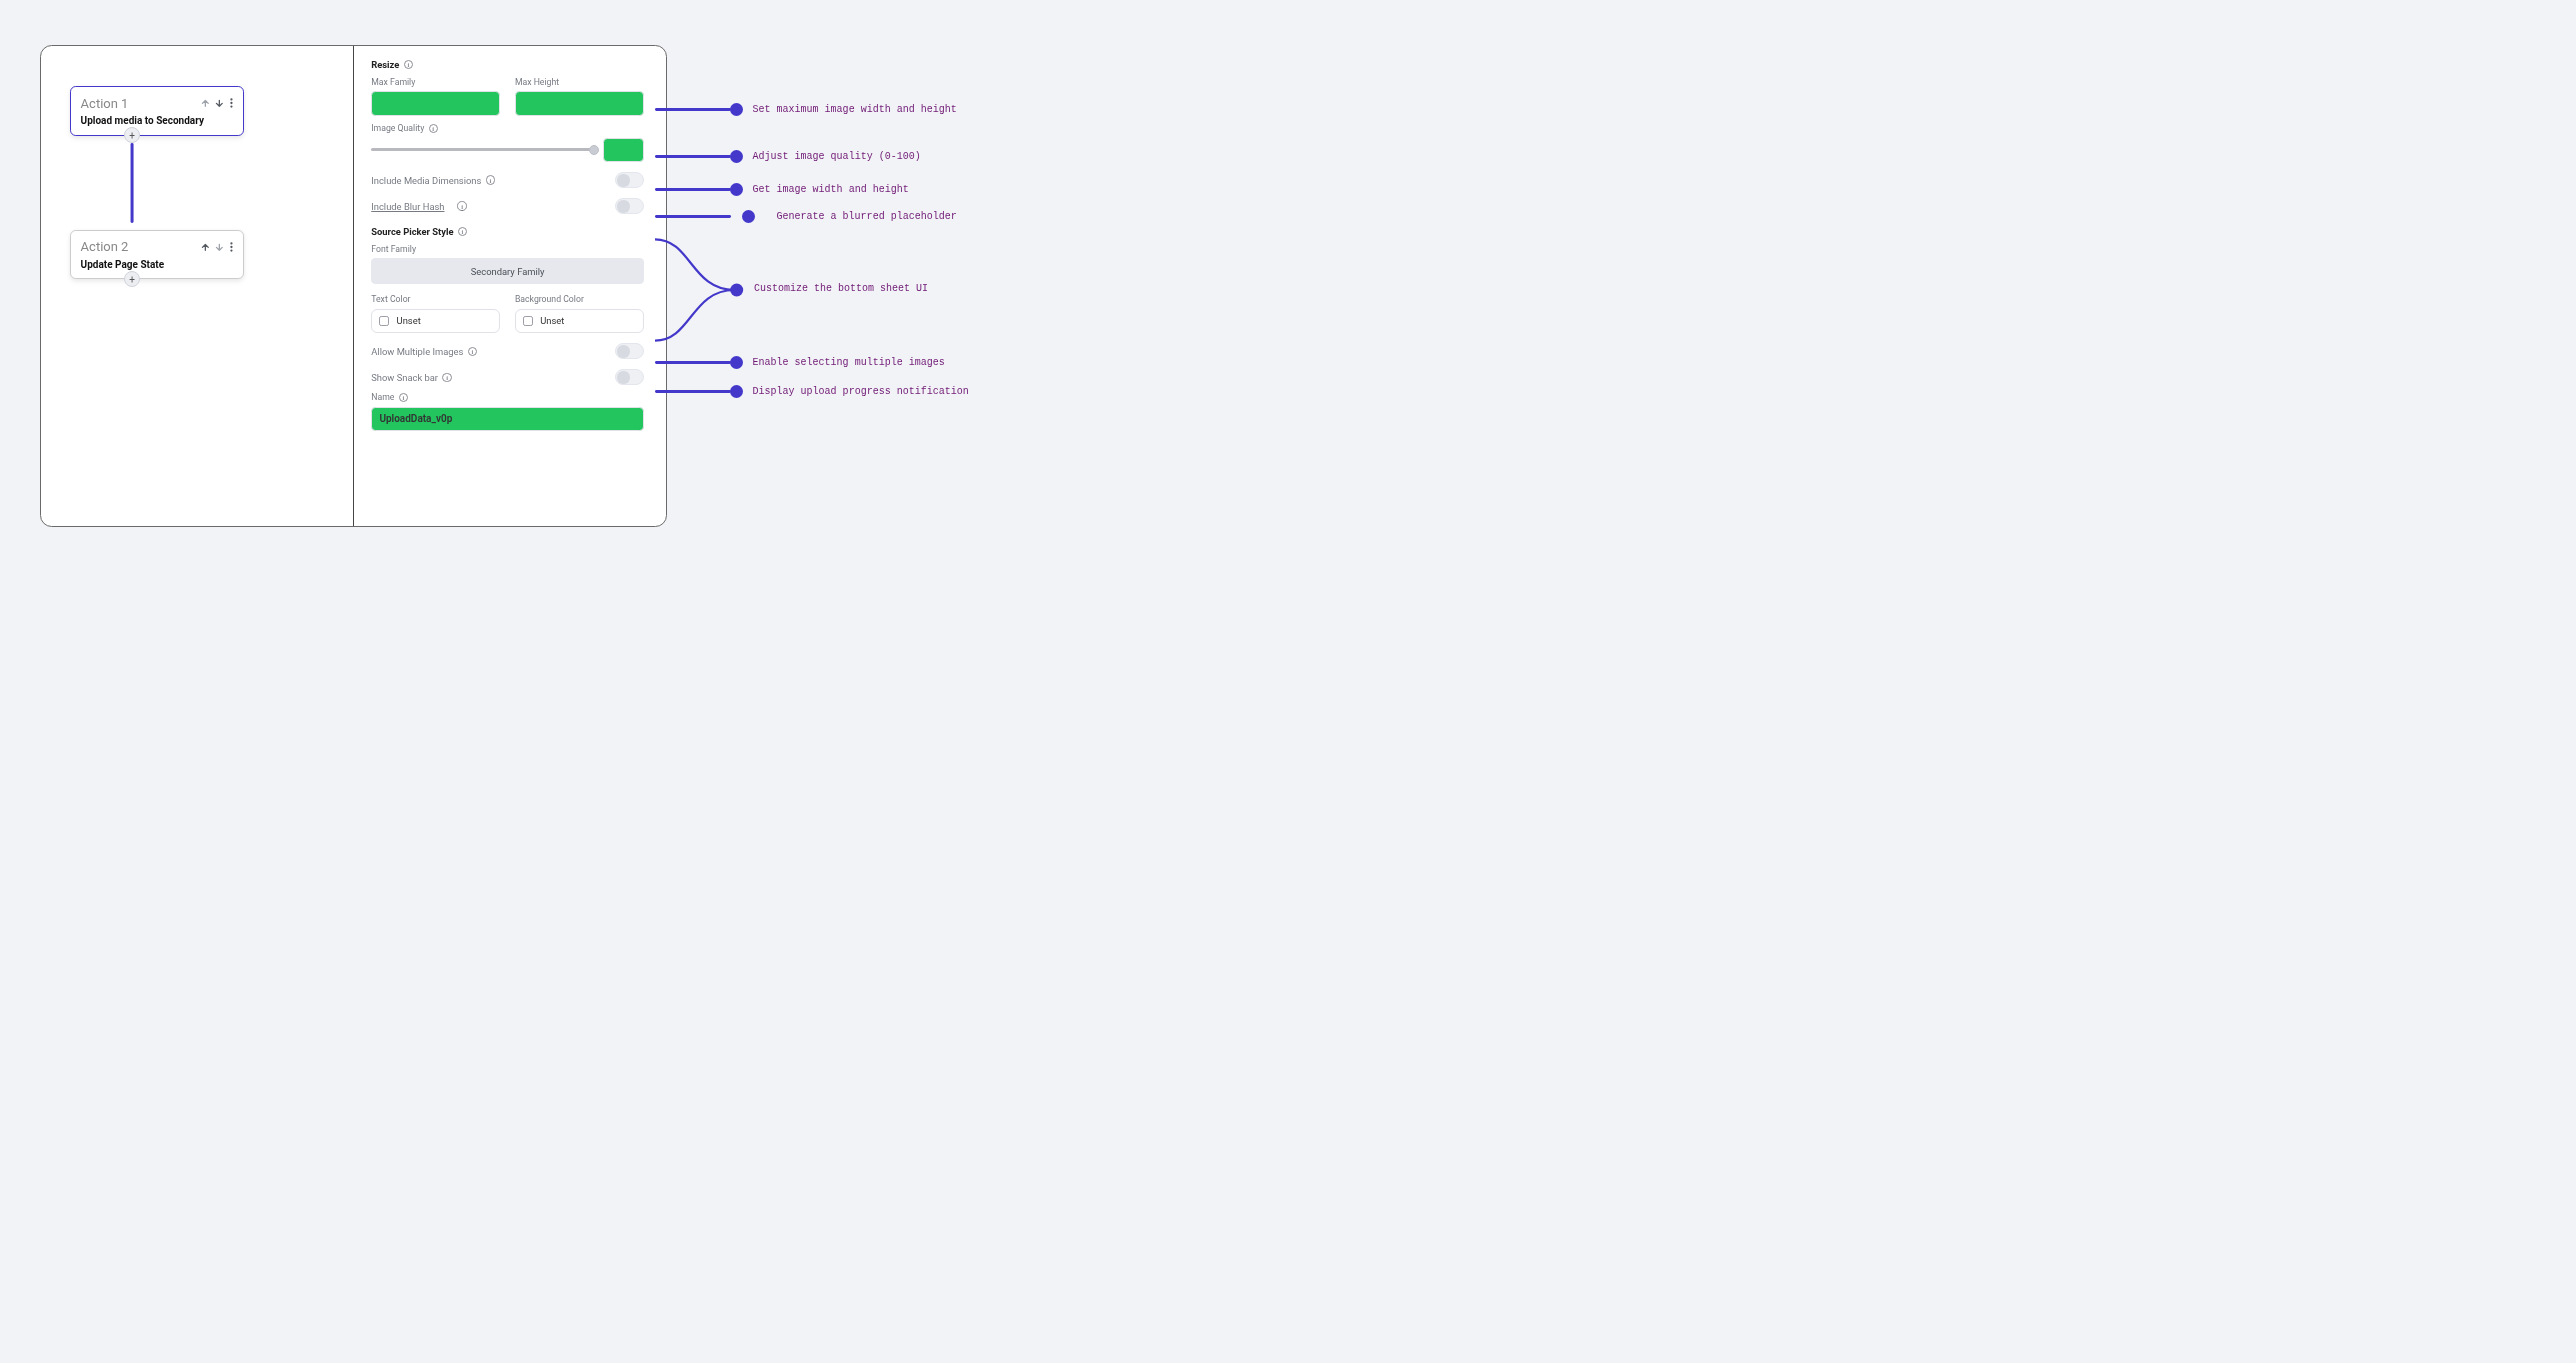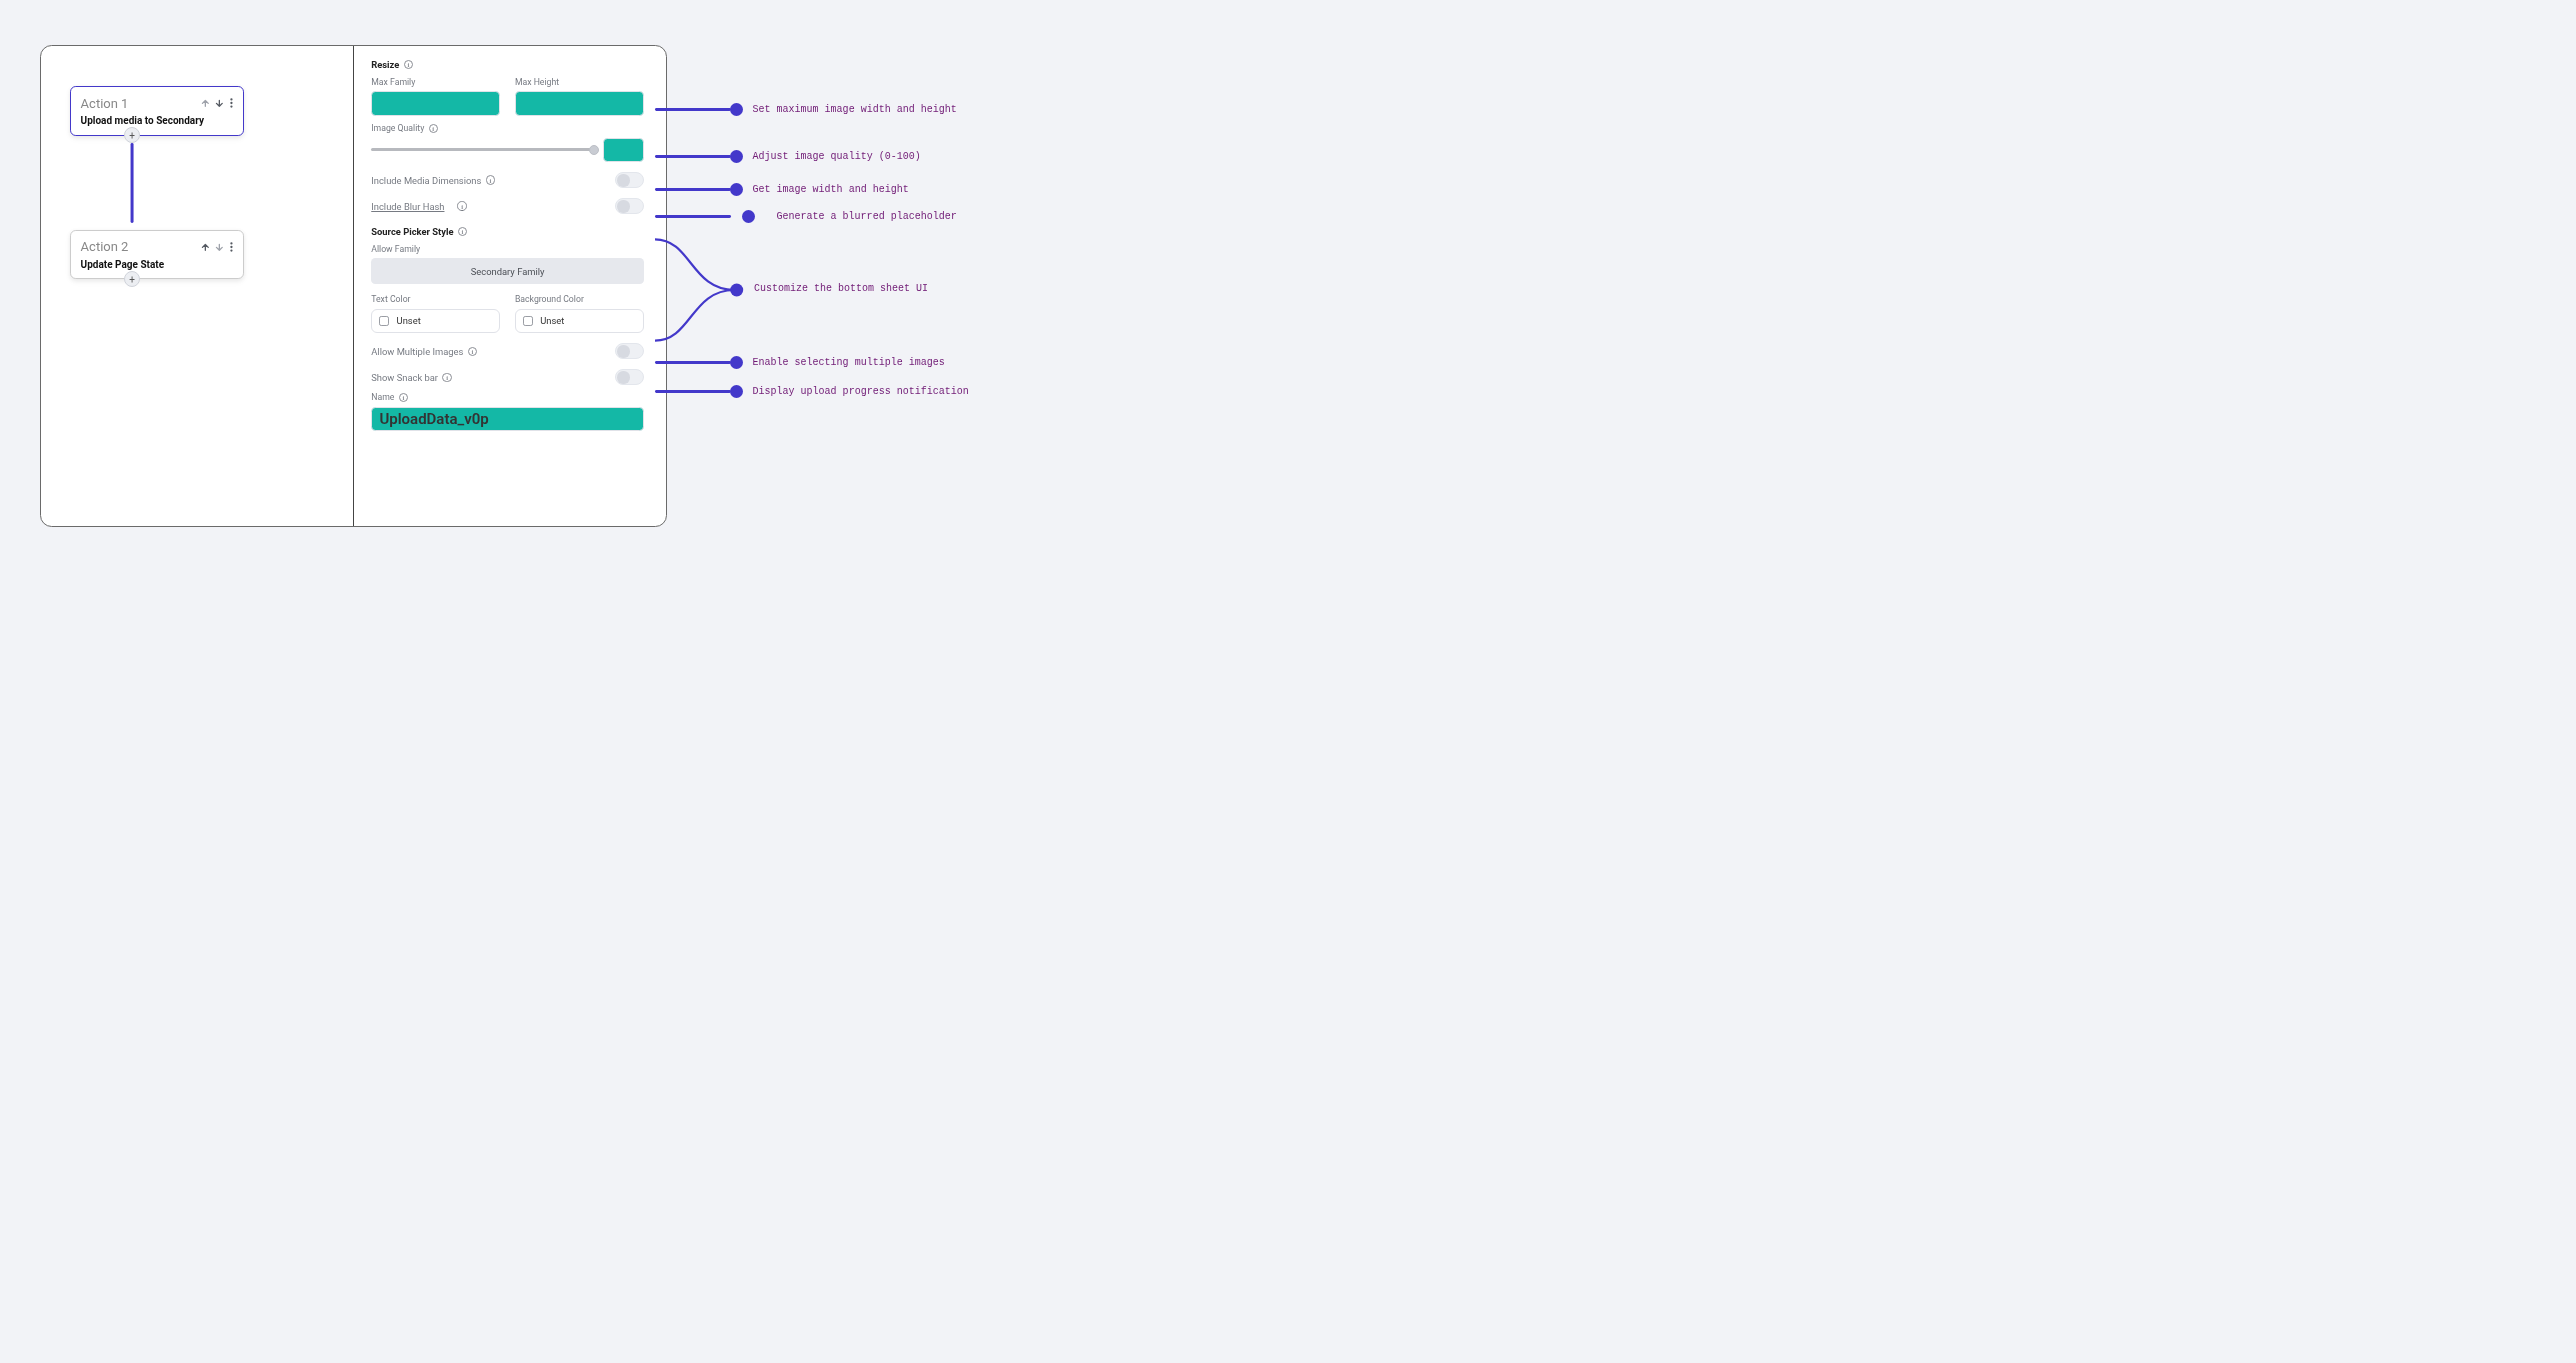--- a/index.html
+++ b/index.html
@@ -32,21 +32,21 @@
   .icon { display: inline-flex; }
   .iconbtn { cursor: pointer; }
 
   
   .section-title { font-weight: 700; color: #222; font-size: 9.4px; display: flex; align-items: center; gap: 4.3px; }
   .label { font-size: 8.7px; color: #767a82; margin-top: 7.2px; margin-bottom: 4.3px; display: flex; align-items: center; gap: 4.3px; }
   .row2 { display: flex; gap: 14.5px; }
   .row2 > div { flex: 1; }
   .input {
     width: 100%; border: 0.7px solid #e0e2e8; border-radius: 4.3px; height: 24.6px; padding: 0 7.2px;
-    font-size: 15px; color: #333; background: #14b8a6;
+    font-size: 10px; color: #333; background: #22c55e;
   }
   .input.wide { font-weight: 600; }
   .slider-row { display: flex; gap: 8.7px; align-items: center; margin-top: 4.3px; }
   .slider-track { flex: 1; height: 2.9px; background: #b7b9be; border-radius: 2.2px; position: relative; }
   .slider-thumb { position: absolute; right: 0; top: 50%; transform: translate(50%,-50%); width: 10px; height: 10px; border-radius: 50%; background: #c9ccd3; border: 0.7px solid #bcbfc6; }
   .toggle-row { display: flex; align-items: center; justify-content: space-between; margin-top: 10px; font-size: 9.4px; color: #767a82; }
   .toggle {
     width: 29px; height: 16px; border-radius: 8px; background: #eef0f4; border: 0.7px solid #e3e6ec; position: relative;
   }
   .toggle-knob { position: absolute; left: 1.4px; top: 1.1px; width: 12.3px; height: 12.3px; border-radius: 50%; background: #d7dae1; }
@@ -183,21 +183,21 @@
       <div class="toggle">
           <div class="toggle-knob"></div>
         </div>
     </div>
 
     <div class="section-title" style="margin-top:11.6px;">
       <span>Source Picker Style</span>
       <span class="info-icon">i</span>
     </div>
 
-    <div class="label">Allow Family</div>
+    <div class="label">Font Family</div>
     <div class="ff-pill">
       <span>Secondary Family</span>
     </div>
 
     <div class="row2" style="margin-top:2.9px;">
       <div>
         <div class="label">Text Color</div>
         <div class="color-input">
           <span class="swatch"></span>
           <span>Unset</span>

